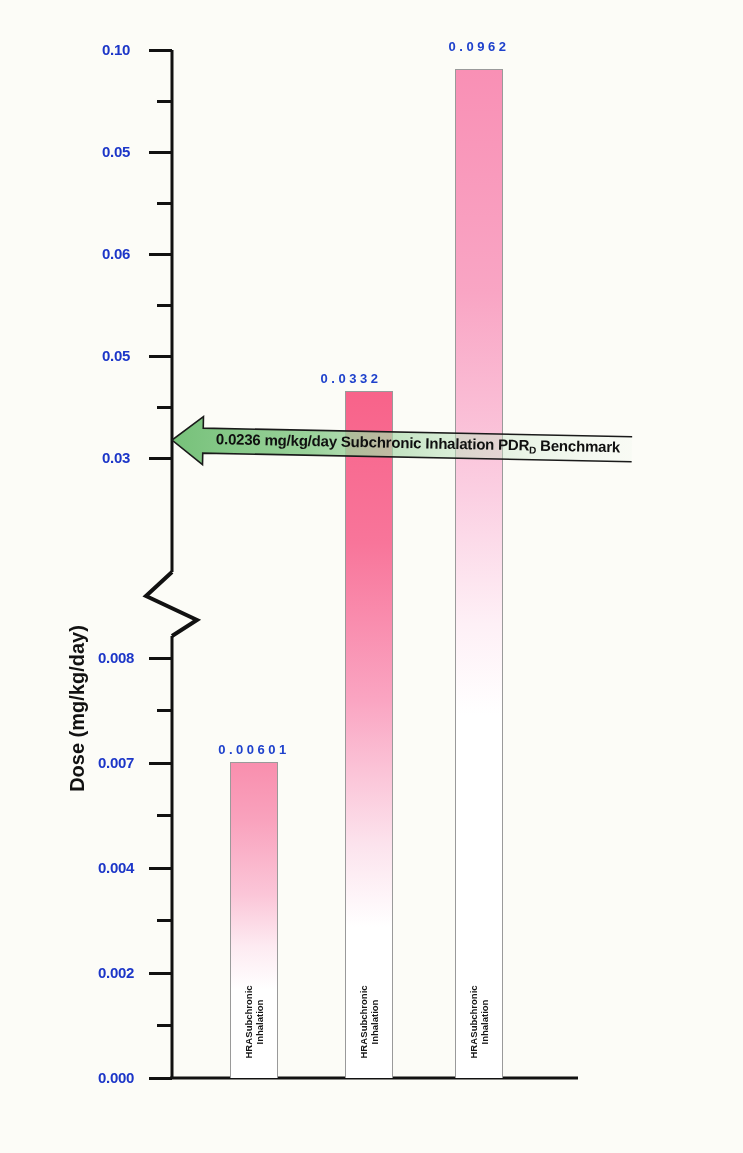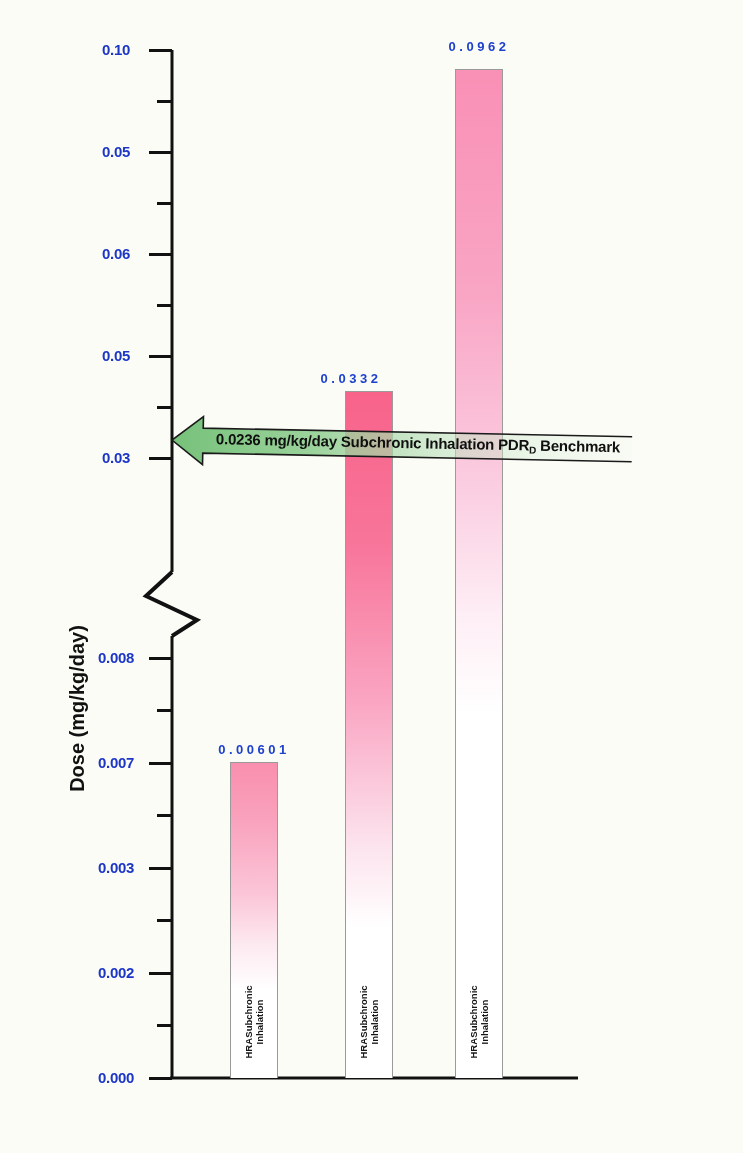--- a/index.html
+++ b/index.html
@@ -89,21 +89,21 @@
     <div class="tick-label" style="top: 245px;">0.06</div>
     <div class="tick major" style="top: 354.5px;"></div>
     <div class="tick-label" style="top: 347px;">0.05</div>
     <div class="tick major" style="top: 456.5px;"></div>
     <div class="tick-label" style="top: 449px;">0.03</div>
     <div class="tick major" style="top: 656.5px;"></div>
     <div class="tick-label" style="top: 649px;">0.008</div>
     <div class="tick major" style="top: 761.5px;"></div>
     <div class="tick-label" style="top: 754px;">0.007</div>
     <div class="tick major" style="top: 866.5px;"></div>
-    <div class="tick-label" style="top: 859px;">0.003</div>
+    <div class="tick-label" style="top: 859px;">0.004</div>
     <div class="tick major" style="top: 971.5px;"></div>
     <div class="tick-label" style="top: 964px;">0.002</div>
     <div class="tick major" style="top: 1076.5px;"></div>
     <div class="tick-label" style="top: 1069px;">0.000</div>
     <div class="tick minor" style="top: 99.5px;"></div>
     <div class="tick minor" style="top: 201.5px;"></div>
     <div class="tick minor" style="top: 303.5px;"></div>
     <div class="tick minor" style="top: 405.5px;"></div>
     <div class="tick minor" style="top: 709px;"></div>
     <div class="tick minor" style="top: 814px;"></div>

